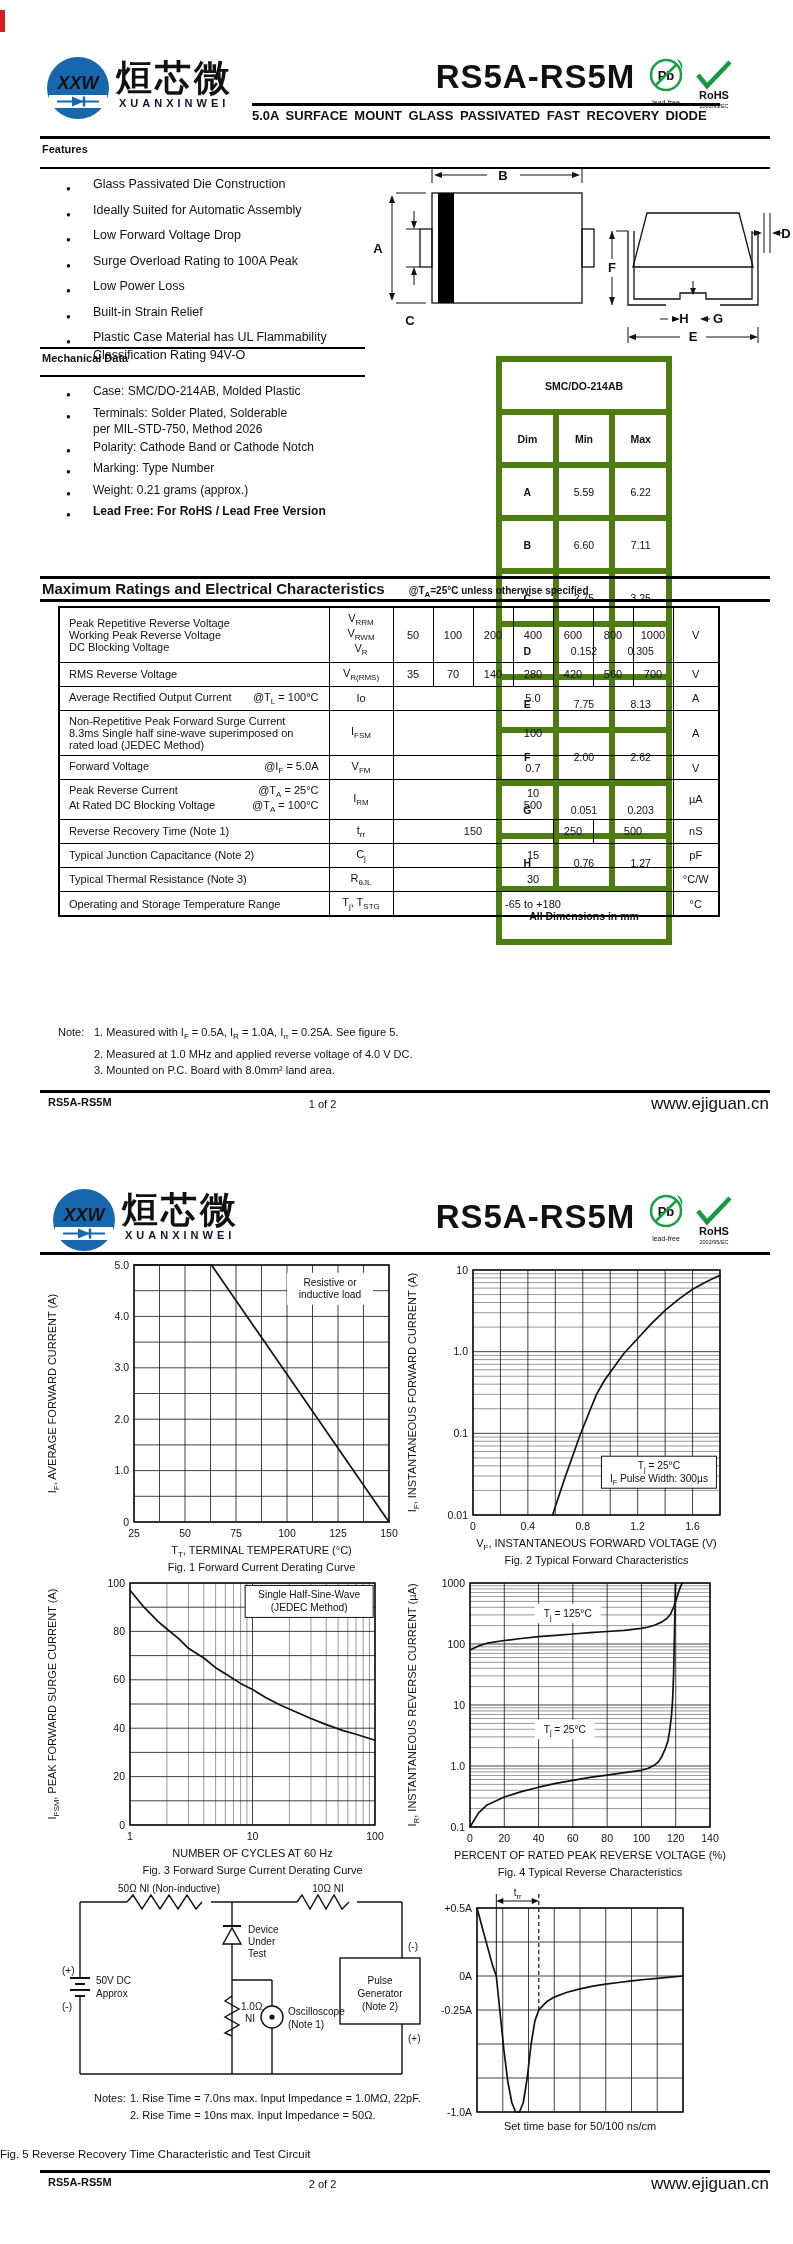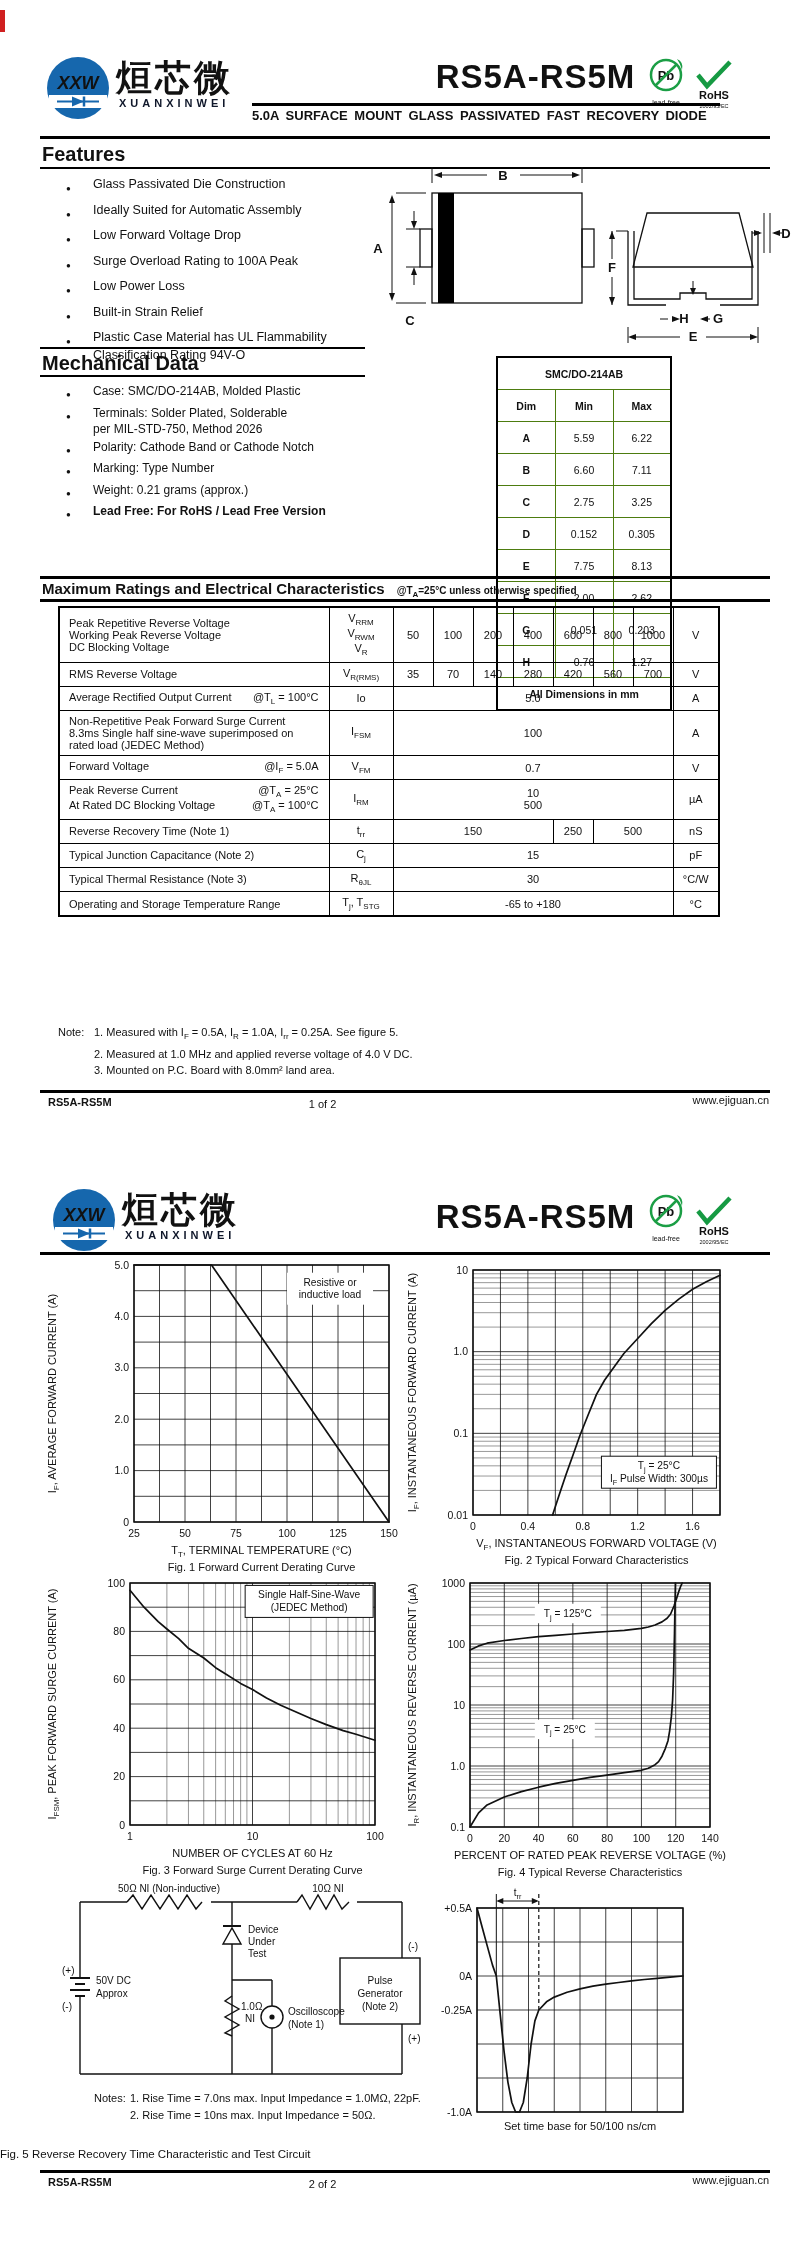--- a/index.html
+++ b/index.html
@@ -5,41 +5,41 @@
   html,body{margin:0;padding:0;background:#e8e8e8}
   .sheet{position:relative;width:793px;height:2244px;background:#fff;margin:0 auto;
          font-family:"Liberation Sans",sans-serif;color:#111;overflow:hidden}
   .abs{position:absolute}
   .hr{position:absolute;background:#000}
   .red-mark{position:absolute;left:0;top:10px;width:5px;height:22px;background:#d02020}
   .brand-cn{font-size:36px;font-weight:bold;letter-spacing:3px;font-family:"DejaVu Sans",sans-serif}
   .brand-en{font-size:11px;letter-spacing:4px;font-weight:600;color:#0f172a}
   .part-title{font-size:33px;font-weight:bold;text-align:center;letter-spacing:1px;white-space:nowrap}
   .subtitle{font-size:13px;font-weight:bold;word-spacing:3px;white-space:nowrap}
-  .sec-title{font-size:20px;font-weight:bold}
-  .rt-head-line{display:flex;align-items:baseline;gap:12px}
+  .sec-title{font-size:11px;font-weight:bold}
+  .rt-head-line{display:flex;align-items:baseline;gap:24px}
   .rt-small{font-size:10px;font-weight:bold}
   .feat-item{display:flex;font-size:12.5px;line-height:17.5px;margin-bottom:4px}
   .mech-item{display:flex;font-size:12px;line-height:16.5px;margin-bottom:1px}
   .bullet{width:27px;font-size:8px;padding-top:4px;flex:none}
   .b{font-weight:bold}
   table{border-spacing:0}
   .dims{border-collapse:collapse;border:2px solid #000;font-size:10.5px;text-align:center;table-layout:fixed}
-  .dims td,.dims th{border:1px solid #4d7c0f;padding:9px 3px;height:13px}
+  .dims td,.dims th{border:6px solid #4d7c0f;padding:17px 3px;height:13px}
   .dims .ttl{font-weight:bold}
   .ratings{border-collapse:collapse;border:2.5px solid #000;font-size:11px;table-layout:fixed}
   .ratings td,.ratings th{border:1px solid #000;padding:4px 3px;text-align:center;vertical-align:middle}
   .ratings th{height:34px;font-weight:bold}
   .ratings td.char{text-align:center;padding-left:9px;padding-right:10px}
   .cline{display:flex;justify-content:space-between}
   .notes{font-size:11px;line-height:16.5px;display:flex}
   .notes .nlab{width:36px;flex:none}
   .footer-part{font-size:11px;font-weight:bold}
   .footer-page{font-size:11px;text-align:center;width:645px}
-  .footer-site{font-size:11px}
+  .footer-site{font-size:17px}
   .cap5{font-size:11.5px;text-align:left}
   sub{font-size:8px}
   svg text{font-family:"Liberation Sans",sans-serif;fill:#111}
 </style>
 </head>
 <body>
 
 <div class="sheet">
   <div class="red-mark"></div>
 

